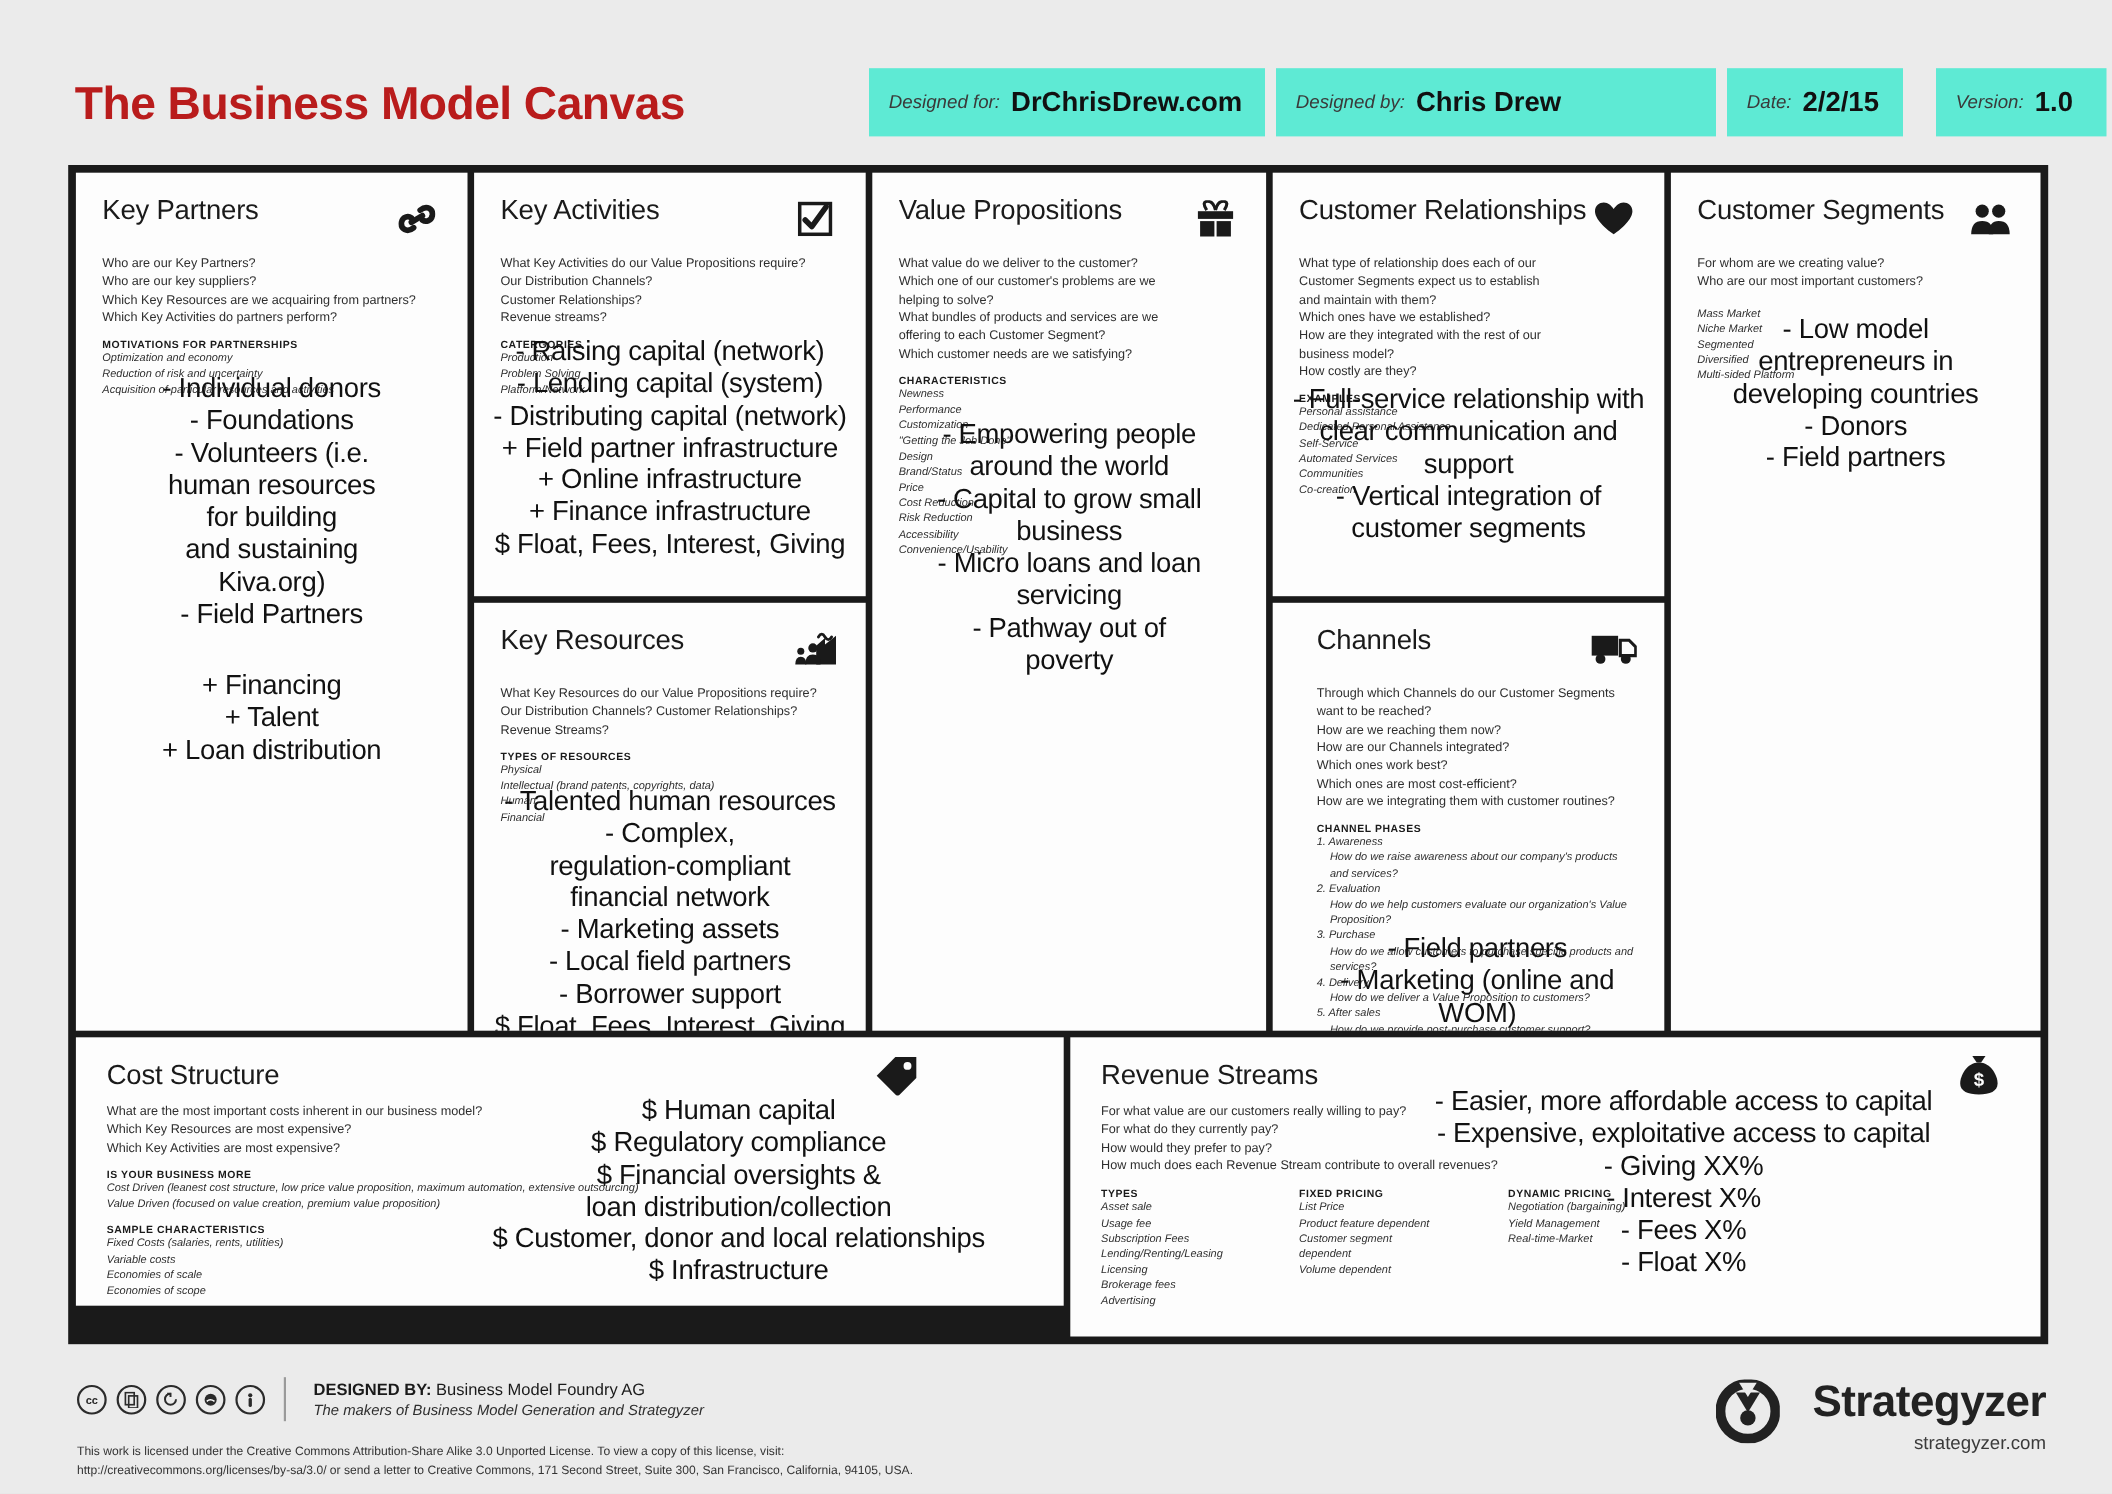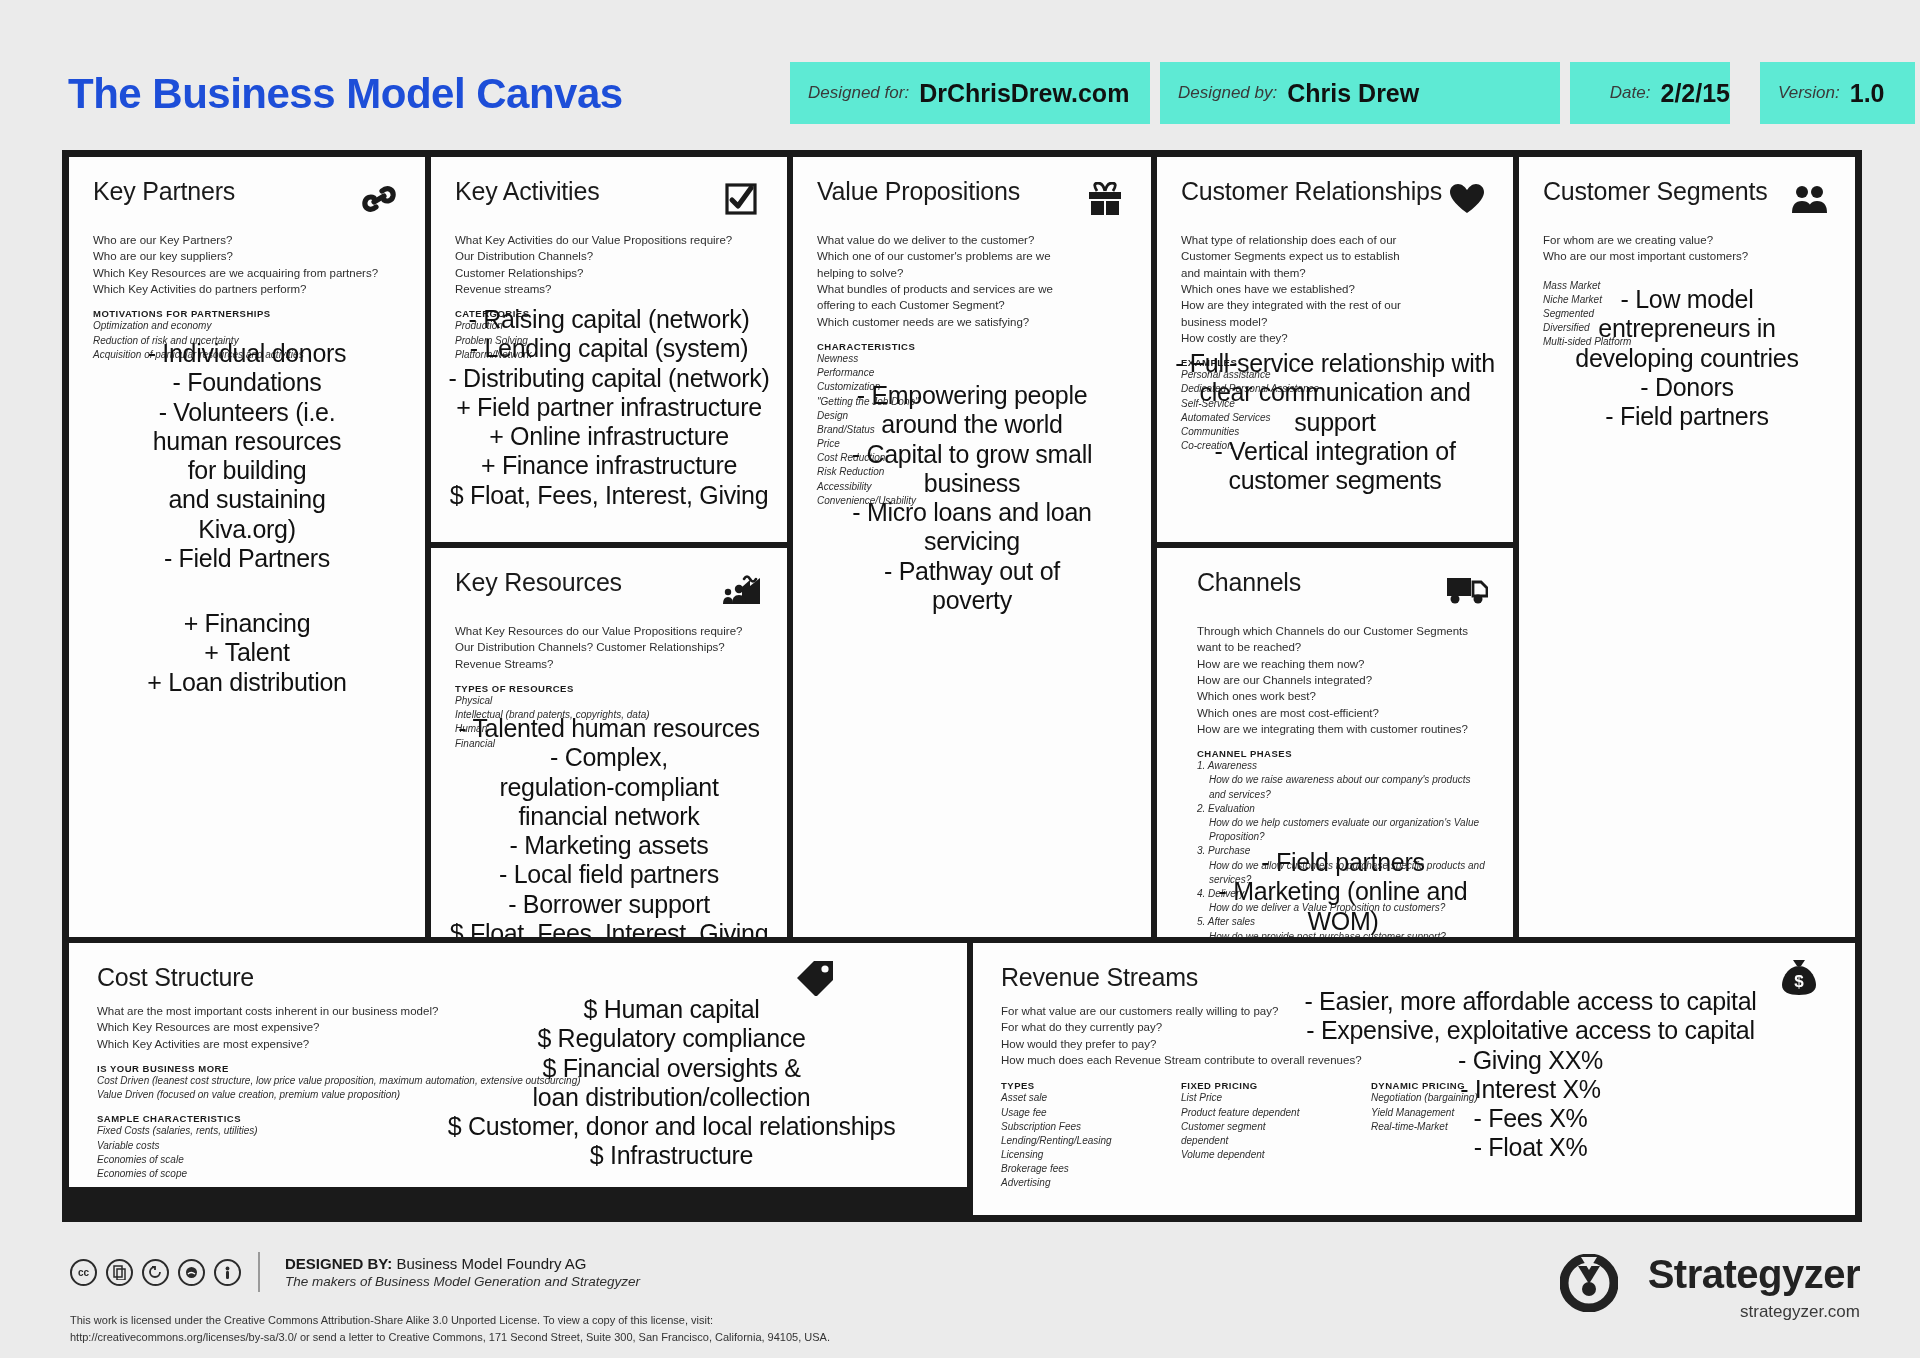--- a/index.html
+++ b/index.html
@@ -10,32 +10,32 @@
     color: #1a1a1a;
     overflow: hidden;
   }
   .page { position: relative; width: 1920px; height: 1358px; background: #ebebeb; }
 
   
   .header { position: absolute; left: 0; top: 0; width: 1920px; height: 130px; }
   .canvas-title {
     position: absolute; left: 68px; top: 70px;
     font-size: 42px; font-weight: 700; letter-spacing: -0.5px;
-    color: #1d4ed8; white-space: nowrap;
+    color: #b91c1c; white-space: nowrap;
   }
   .hdr-field {
     position: absolute; top: 62px; height: 62px;
     background: #5eead4;
     display: flex; align-items: center; padding-left: 18px; gap: 10px;
   }
   .hdr-label { font-size: 17px; font-style: italic; color: #3a3a3a; white-space: nowrap; }
   .hdr-value { font-size: 25px; font-weight: 600; color: #111; white-space: nowrap; }
   .f-designed-for { left: 790px; width: 360px; }
   .f-designed-by  { left: 1160px; width: 400px; }
-  .f-date         { left: 1570px; width: 160px; justify-content: flex-end; }
+  .f-date         { left: 1570px; width: 160px; }
   .f-version      { left: 1760px; width: 155px; }
   .f-date .hdr-value, .f-version .hdr-value { font-size: 25px; }
 
   
   .canvas {
     position: absolute; left: 62px; top: 150px;
     width: 1800px; height: 1072px;
     background: #1a1a1a;
     padding: 7px;
   }

